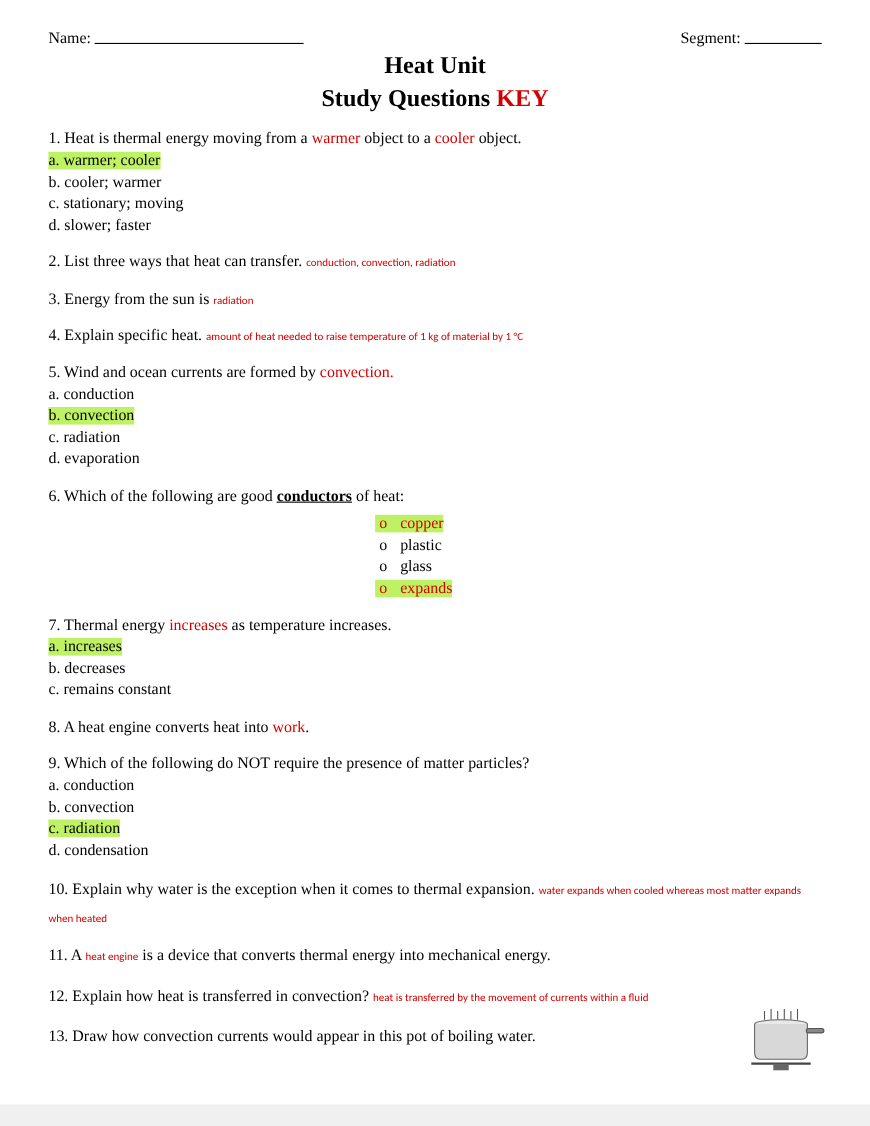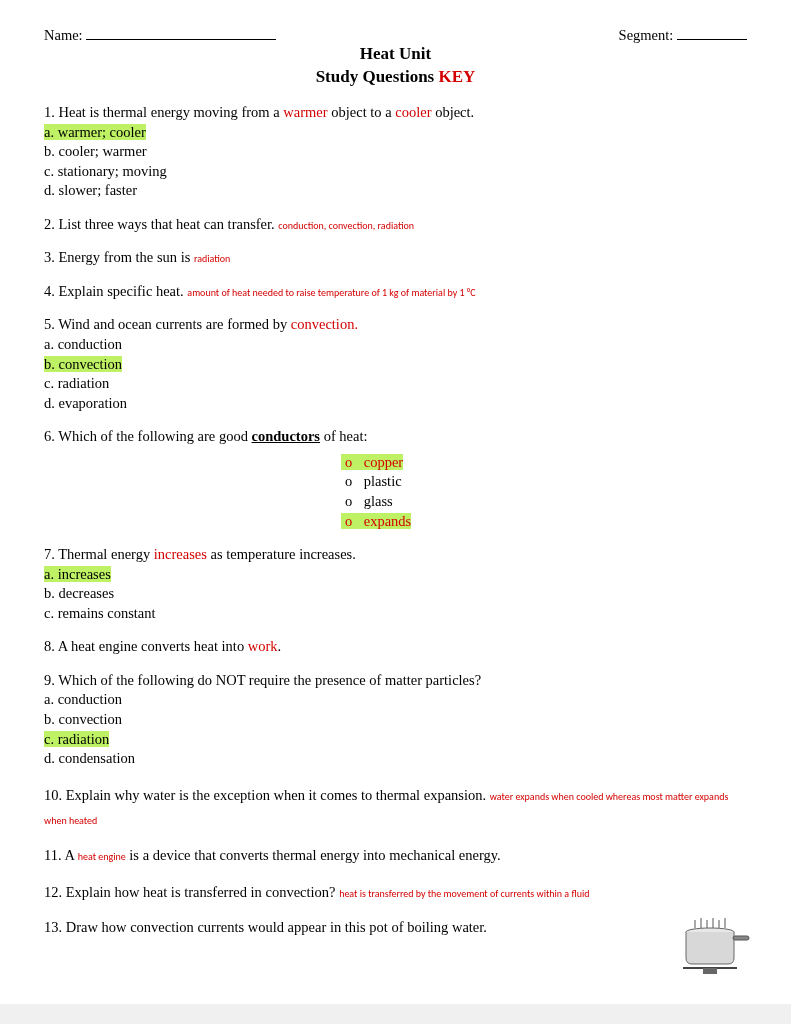--- a/index.html
+++ b/index.html
@@ -26,21 +26,21 @@
   }
   .blank-line {
     display: inline-block;
     border-bottom: 1px solid #000;
     height: 1em;
     vertical-align: baseline;
   }
   .title-block {
     text-align: center;
     font-weight: bold;
-    font-size: 17px;
+    font-size: 22px;
     margin-top: -4px;
     margin-bottom: 14px;
   }
   .red { color: #d40000; }
   .red-ans { color: #d40000; font-family: Calibri, Arial, sans-serif; font-size: 10px; }
   .hl { background: #bef264; }
   .q { margin-bottom: 14px; }
   .q p { margin: 0; }
   .opts p { margin: 0; }
   .centered-list {

